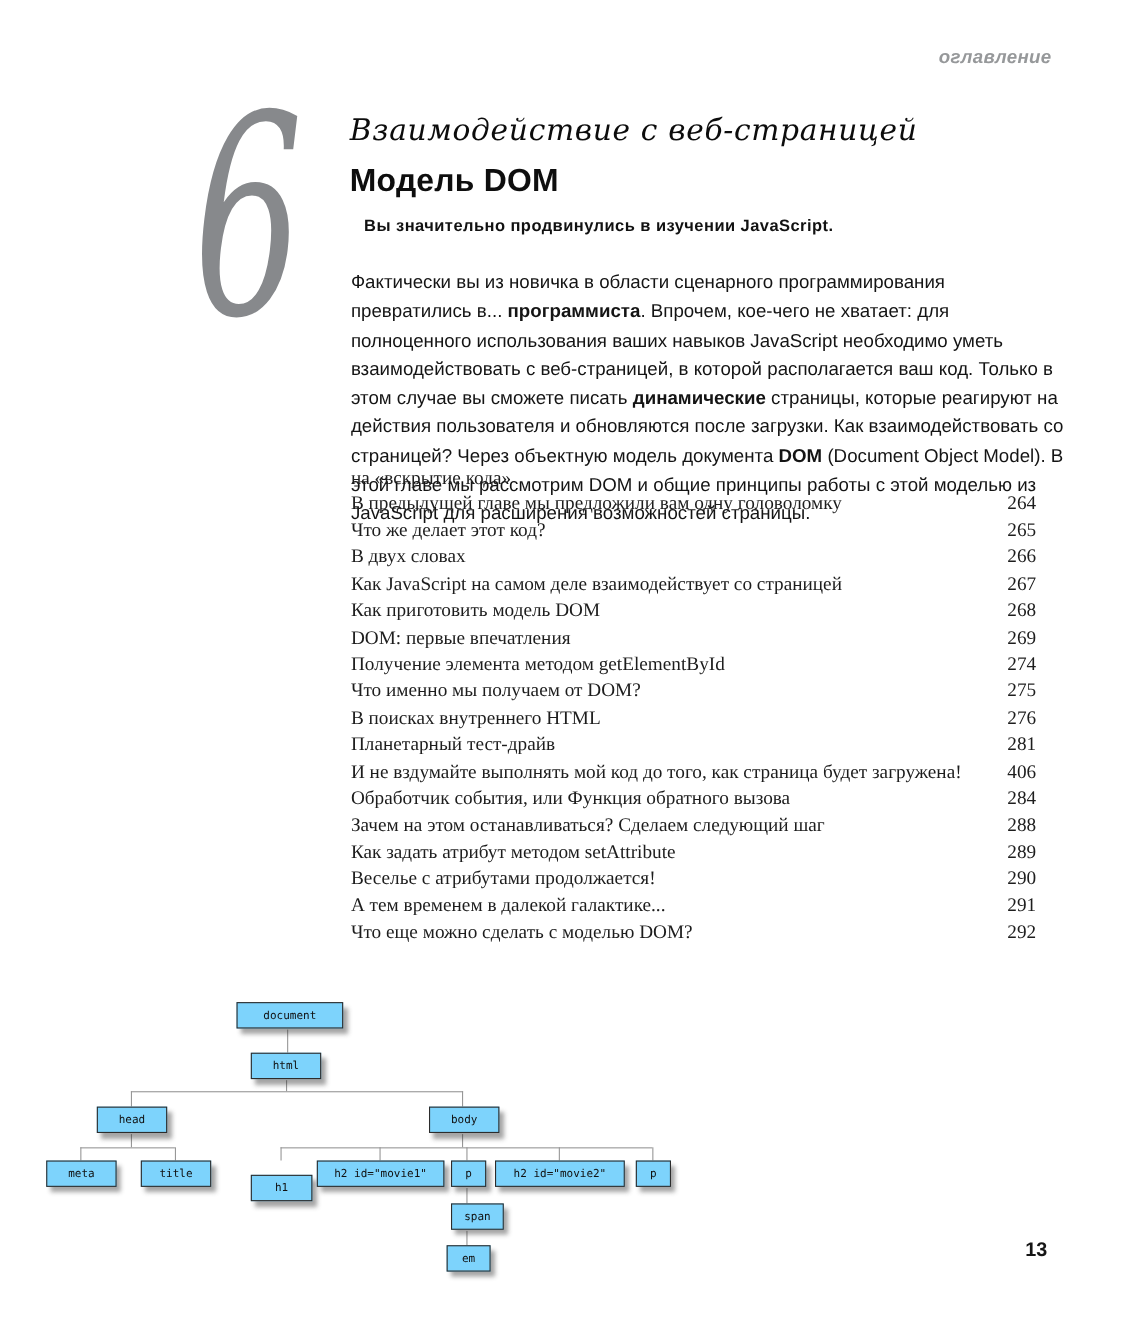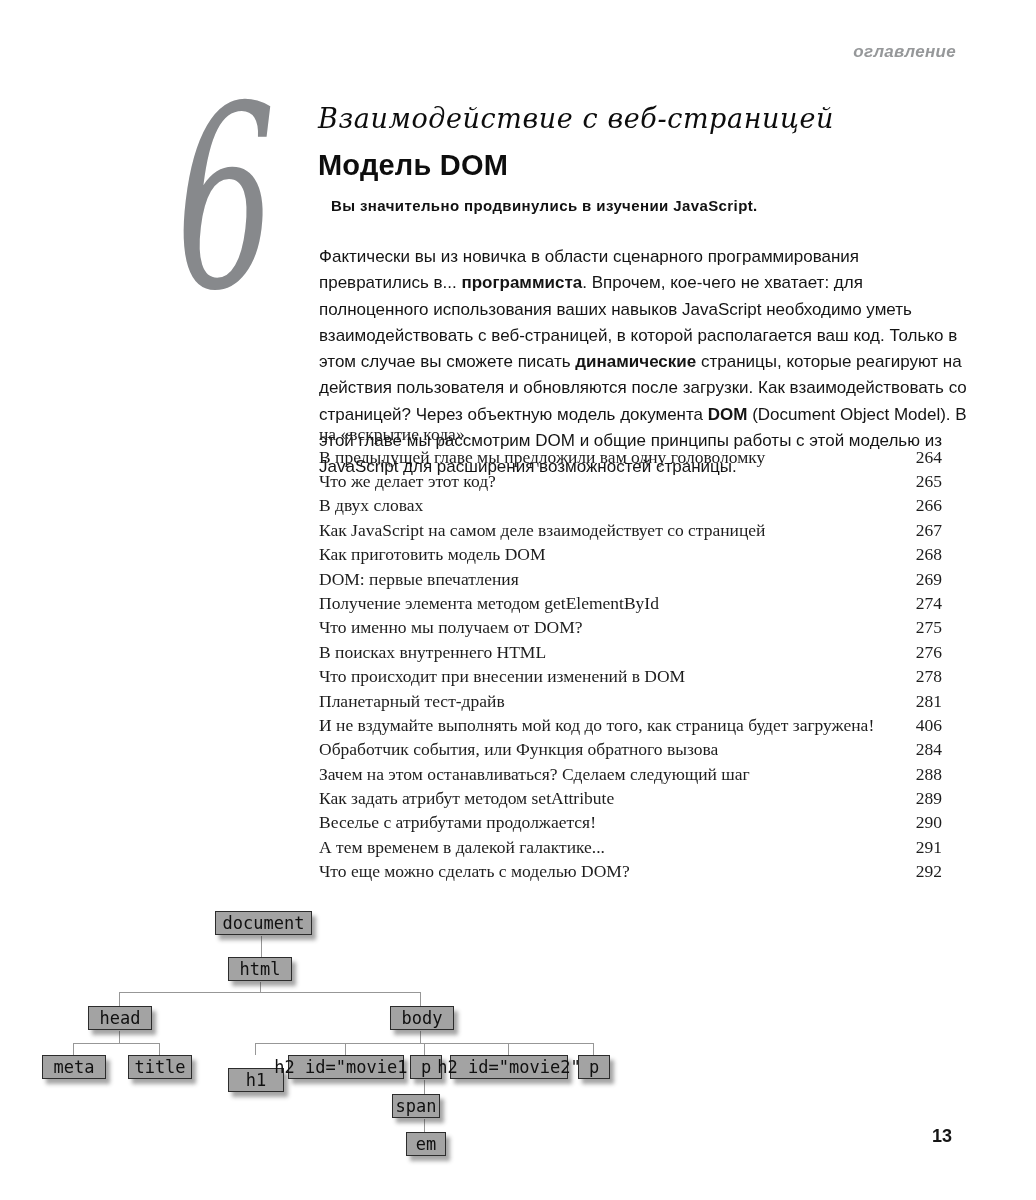--- a/index.html
+++ b/index.html
@@ -54,25 +54,25 @@
     display:flex;justify-content:space-between;align-items:baseline;
     height:24.4px;line-height:24.4px;white-space:nowrap;
   }
   .toc-row.two{
     height:48px;line-height:23px;align-items:flex-end;
   }
   .toc-row .pg{text-align:right;padding-left:12px;}
 
   .tree{position:absolute;left:40px;top:903px;width:590px;height:275px;}
   .dnode{
-    position:absolute;height:22px;background:#a3a3a3;
+    position:absolute;height:22px;background:#7dd3fc;
     border:1.6px solid #2c2c2c;
     box-shadow:4px 5px 4px rgba(40,40,40,0.42);
     display:flex;align-items:center;justify-content:center;
-    font-family:"DejaVu Sans Mono",monospace;font-size:17px;color:#101010;
+    font-family:"DejaVu Sans Mono",monospace;font-size:10px;color:#101010;
     white-space:nowrap;z-index:2;
   }
   .vline{position:absolute;width:1px;background:#979797;z-index:1;}
   .hline{position:absolute;height:1px;background:#979797;z-index:1;}
 
   .folio{
     position:absolute;top:1126px;right:84px;
     font-size:18px;font-weight:bold;color:#151515;
   }
 </style>
@@ -125,24 +125,20 @@
         <span>Получение элемента методом getElementById</span>
         <span class="pg">274</span>
       </div>
     <div class="toc-row">
         <span>Что именно мы получаем от DOM?</span>
         <span class="pg">275</span>
       </div>
     <div class="toc-row">
         <span>В поисках внутреннего HTML</span>
         <span class="pg">276</span>
-      </div>
-    <div class="toc-row">
-        <span>Что происходит при внесении изменений в DOM</span>
-        <span class="pg">278</span>
       </div>
     <div class="toc-row">
         <span>Планетарный тест-драйв</span>
         <span class="pg">281</span>
       </div>
     <div class="toc-row">
         <span>И не вздумайте выполнять мой код до того, как страница будет загружена!</span>
         <span class="pg">406</span>
       </div>
     <div class="toc-row">
@@ -196,19 +192,19 @@
     <div class="dnode" style="left:188px;top:54px;width:62px;">html</div>
     <div class="dnode" style="left:48px;top:103px;width:62px;">head</div>
     <div class="dnode" style="left:350px;top:103px;width:62px;">body</div>
     <div class="dnode" style="left:2px;top:152px;width:62px;">meta</div>
     <div class="dnode" style="left:88px;top:152px;width:62px;">title</div>
     <div class="dnode" style="left:188px;top:165px;width:54px;">h1</div>
     <div class="dnode" style="left:248px;top:152px;width:114px;">h2 id="movie1"</div>
     <div class="dnode" style="left:370px;top:152px;width:30px;">p</div>
     <div class="dnode" style="left:410px;top:152px;width:116px;">h2 id="movie2"</div>
     <div class="dnode" style="left:538px;top:152px;width:30px;">p</div>
-    <div class="dnode" style="left:352px;top:191px;width:46px;">span</div>
+    <div class="dnode" style="left:370px;top:191px;width:46px;">span</div>
     <div class="dnode" style="left:366px;top:229px;width:38px;">em</div>
   </div>
 
   <div class="folio">13</div>
 
 </div>
 
 </body></html>

